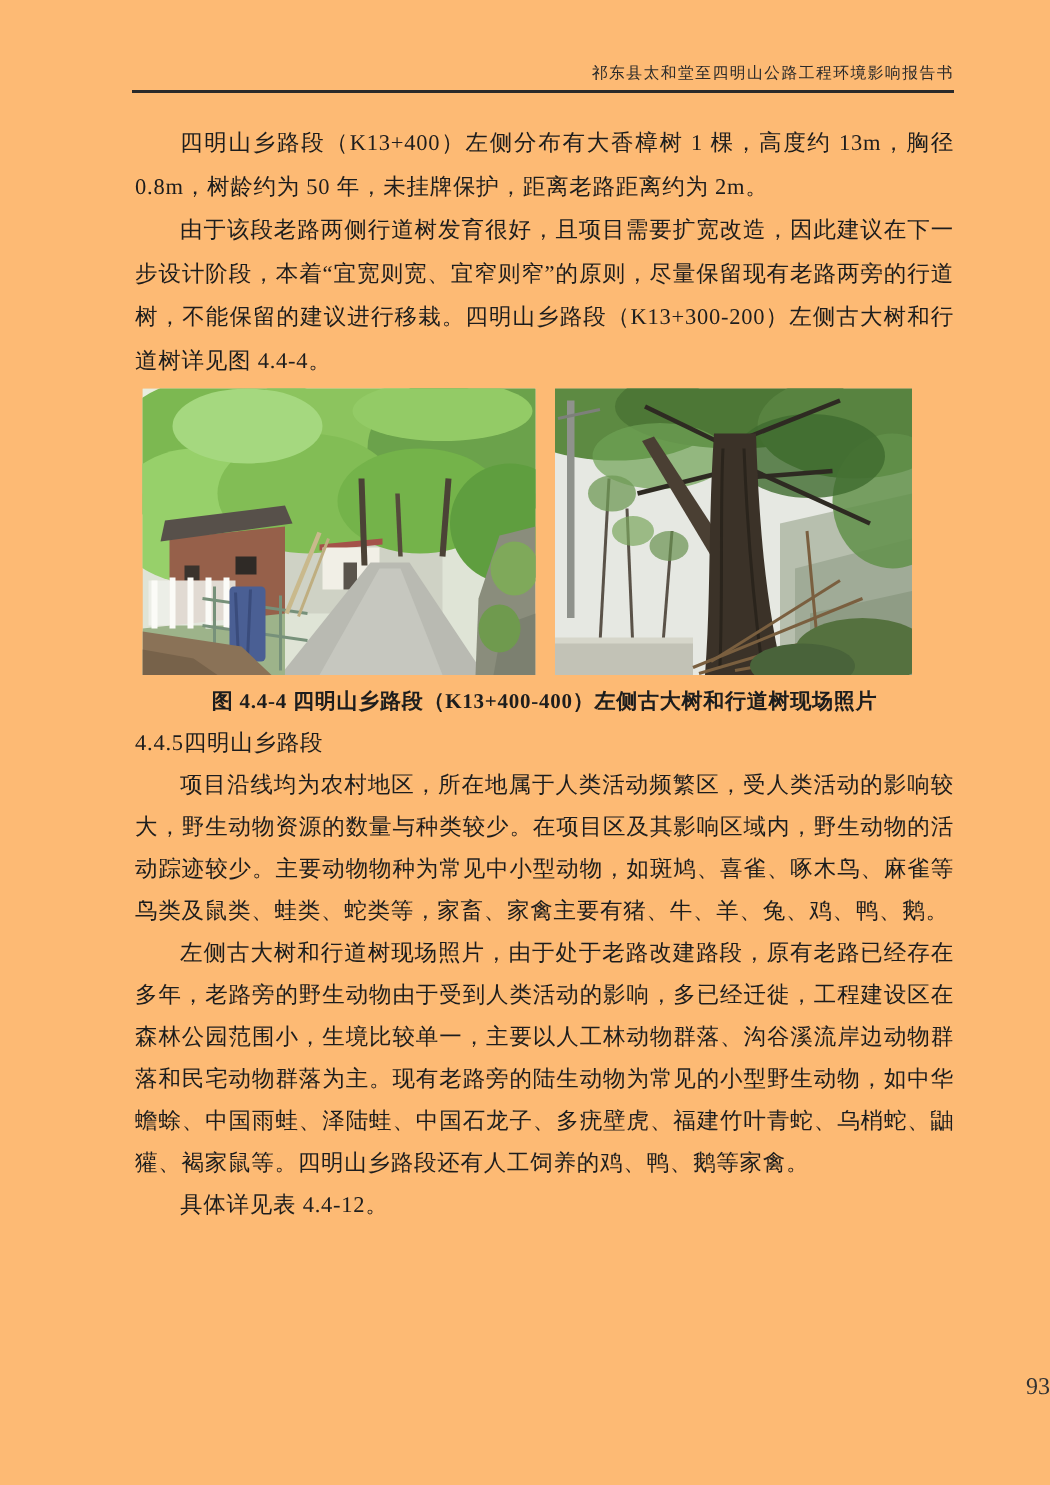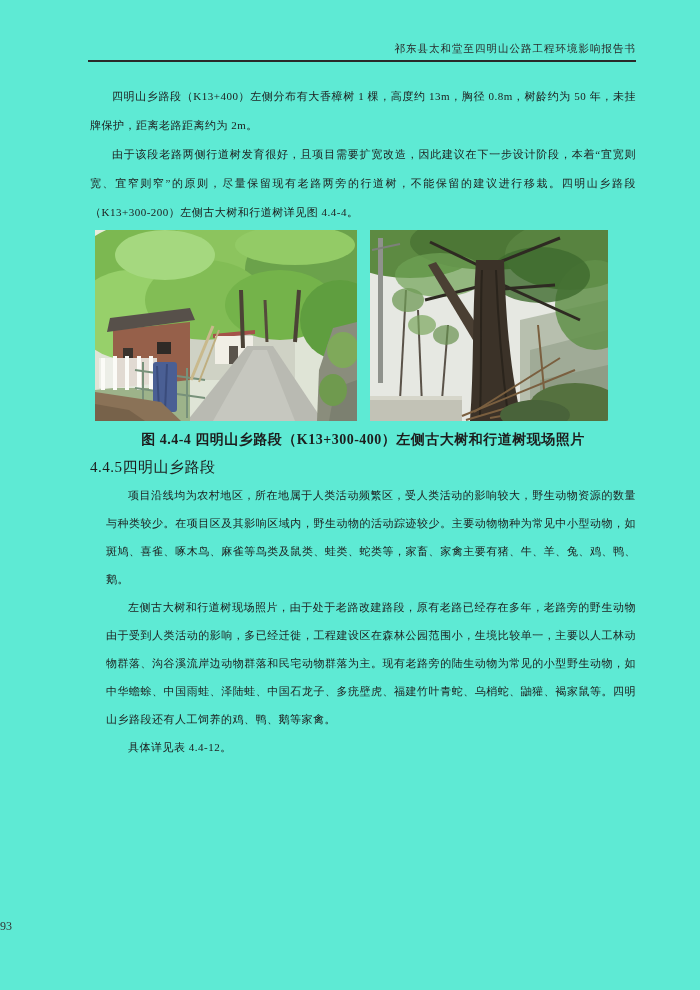--- a/index.html
+++ b/index.html
@@ -1,46 +1,46 @@
 <!DOCTYPE html>
 <html><head>
 <meta charset="utf-8">
 <style>
   html,body{margin:0;padding:0;background:#ffffff;}
   .page{
     position:relative;
     width:700px;height:990px;
-    background:#5eead4;
+    background:#fdba74;
     font-family:"Liberation Serif","DejaVu Serif",serif;
     color:#1d1d1d;
     overflow:hidden;
   }
   .header{
     position:absolute;top:42px;left:88px;right:64px;
     text-align:right;
     font-size:10.5px;
     letter-spacing:1px;
     color:#2a2a2a;
   }
   .header-rule{
     position:absolute;top:60px;left:88px;right:64px;
     border-top:2px solid #2a2a2a;
   }
   .content{
     position:absolute;top:82px;left:90px;right:64px;
   }
   p.body-par{
     margin:0;
-    font-size:11px;
+    font-size:15px;
     line-height:29px;
     text-align:justify;
     text-indent:2em;
     letter-spacing:0.5px;
   }
-  p.body-par.tight{line-height:28px;margin-left:16px;}
+  p.body-par.tight{line-height:28px;}
   .figure-row{
     display:flex;
     justify-content:flex-start;
     gap:13px;
     margin:3px 0 0 5px;
   }
   .photo{display:block;}
   .fig-caption{
     margin:6px 0 0 0;
     text-align:center;
@@ -52,22 +52,22 @@
   .section-heading{
     margin:0;
     font-size:15px;
     font-weight:normal;
     line-height:28px;
     letter-spacing:0.5px;
   }
   .section-heading .sec-num{}
   .page-number{
     position:absolute;bottom:56px;left:0;right:0;
-    text-align:left;
-    font-size:12px;color:#333;
+    text-align:right;
+    font-size:16px;color:#333;
   }
 </style>
 </head>
 <body>
 
 <div class="page">
 
   <div class="header">祁东县太和堂至四明山公路工程环境影响报告书</div>
   <div class="header-rule"></div>
 
@@ -191,21 +191,21 @@
           <path d="M104 182 L190 128"></path>
             <path d="M120 188 L222 170"></path>
           <path d="M168 95 L175 170"></path>
         </g>
 
         <ellipse cx="205" cy="175" rx="45" ry="22" fill="#55713f"></ellipse>
         <ellipse cx="165" cy="185" rx="35" ry="15" fill="#49633a"></ellipse>
       </svg>
     </div>
 
-    <p class="fig-caption">图 4.4-4 四明山乡路段（K13+300-400）左侧古大树和行道树现场照片</p>
+    <p class="fig-caption">图 4.4-4 四明山乡路段（K13+400-400）左侧古大树和行道树现场照片</p>
 
     <h3 class="section-heading"><span class="sec-num">4.4.5</span><span>四明山乡路段</span></h3>
 
     <p class="body-par tight">项目沿线均为农村地区，所在地属于人类活动频繁区，受人类活动的影响较大，野生动物资源的数量与种类较少。在项目区及其影响区域内，野生动物的活动踪迹较少。主要动物物种为常见中小型动物，如斑鸠、喜雀、啄木鸟、麻雀等鸟类及鼠类、蛙类、蛇类等，家畜、家禽主要有猪、牛、羊、兔、鸡、鸭、鹅。</p>
 
     <p class="body-par tight">左侧古大树和行道树现场照片，由于处于老路改建路段，原有老路已经存在多年，老路旁的野生动物由于受到人类活动的影响，多已经迁徙，工程建设区在森林公园范围小，生境比较单一，主要以人工林动物群落、沟谷溪流岸边动物群落和民宅动物群落为主。现有老路旁的陆生动物为常见的小型野生动物，如中华蟾蜍、中国雨蛙、泽陆蛙、中国石龙子、多疣壁虎、福建竹叶青蛇、乌梢蛇、鼬獾、褐家鼠等。四明山乡路段还有人工饲养的鸡、鸭、鹅等家禽。</p>
 
 
 
     <p class="body-par tight">具体详见表 4.4-12。</p>

